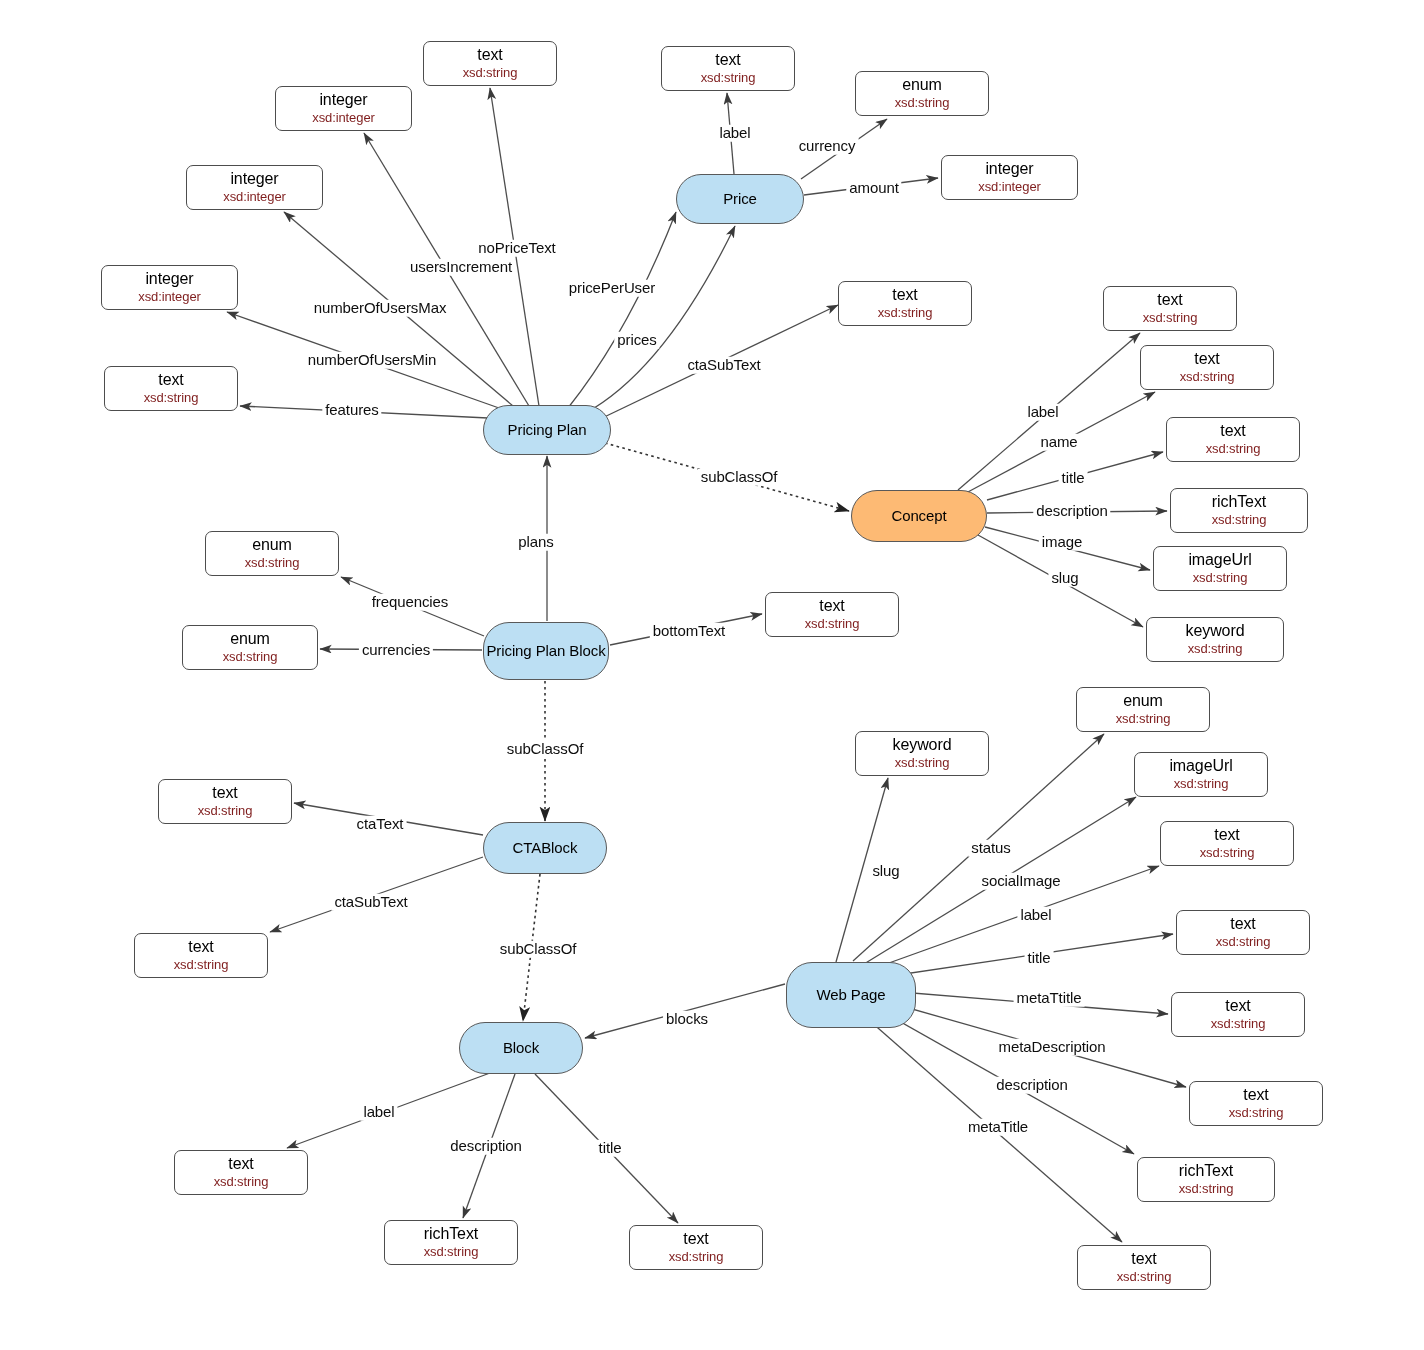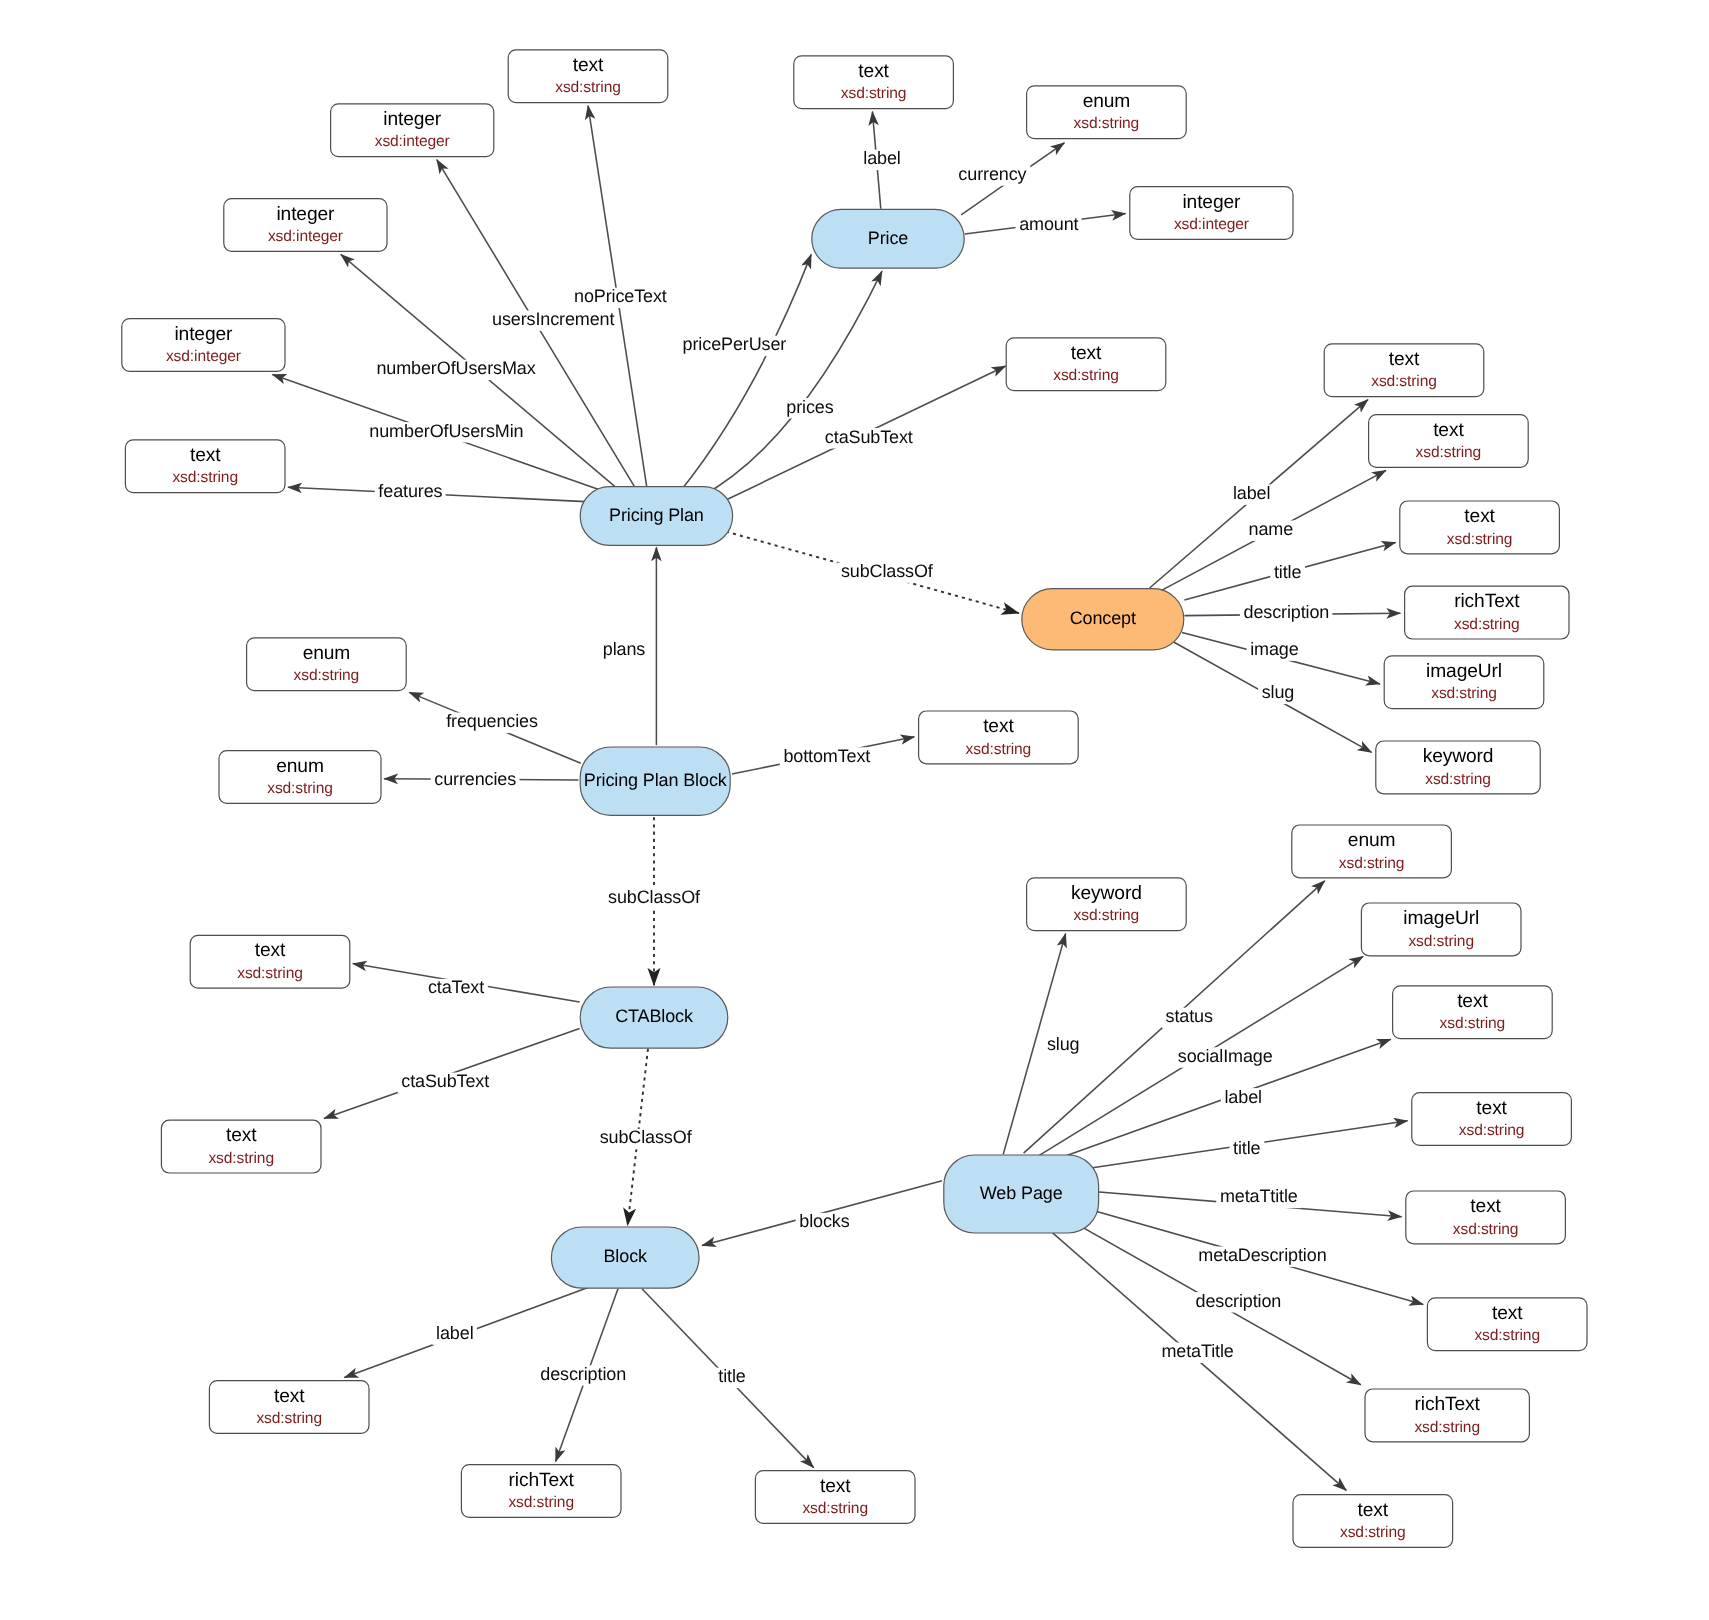--- a/index.html
+++ b/index.html
@@ -141,35 +141,35 @@
         <path d="M 884 1001 L 1186 1087" class="edge-line" marker-end="url(#arrow-solid)"></path>
         <path d="M 876 1008 L 1134 1154" class="edge-line" marker-end="url(#arrow-solid)"></path>
         <path d="M 862 1014 L 1122 1242" class="edge-line" marker-end="url(#arrow-solid)"></path>
       </g>
   </svg>
   <div id="edge-labels">
       <div class="edge-label" style="left: 517px; top: 248px;">noPriceText</div>
       <div class="edge-label" style="left: 461px; top: 267px;">usersIncrement</div>
       <div class="edge-label" style="left: 380px; top: 308px;">numberOfUsersMax</div>
       <div class="edge-label" style="left: 372px; top: 360px;">numberOfUsersMin</div>
-      <div class="edge-label" style="left: 342px; top: 410px;">features</div>
+      <div class="edge-label" style="left: 352px; top: 410px;">features</div>
       <div class="edge-label" style="left: 612px; top: 288px;">pricePerUser</div>
-      <div class="edge-label" style="left: 675px; top: 340px;">prices</div>
+      <div class="edge-label" style="left: 637px; top: 340px;">prices</div>
       <div class="edge-label" style="left: 724px; top: 365px;">ctaSubText</div>
       <div class="edge-label" style="left: 739px; top: 477px;">subClassOf</div>
       <div class="edge-label" style="left: 735px; top: 133px;">label</div>
       <div class="edge-label" style="left: 827px; top: 146px;">currency</div>
       <div class="edge-label" style="left: 874px; top: 188px;">amount</div>
       <div class="edge-label" style="left: 1043px; top: 412px;">label</div>
       <div class="edge-label" style="left: 1059px; top: 442px;">name</div>
       <div class="edge-label" style="left: 1073px; top: 478px;">title</div>
       <div class="edge-label" style="left: 1072px; top: 511px;">description</div>
       <div class="edge-label" style="left: 1062px; top: 542px;">image</div>
       <div class="edge-label" style="left: 1065px; top: 578px;">slug</div>
-      <div class="edge-label" style="left: 520px; top: 542px;">plans</div>
+      <div class="edge-label" style="left: 536px; top: 542px;">plans</div>
       <div class="edge-label" style="left: 410px; top: 602px;">frequencies</div>
       <div class="edge-label" style="left: 396px; top: 650px;">currencies</div>
       <div class="edge-label" style="left: 689px; top: 631px;">bottomText</div>
       <div class="edge-label" style="left: 545px; top: 749px;">subClassOf</div>
       <div class="edge-label" style="left: 380px; top: 824px;">ctaText</div>
       <div class="edge-label" style="left: 371px; top: 902px;">ctaSubText</div>
       <div class="edge-label" style="left: 538px; top: 949px;">subClassOf</div>
       <div class="edge-label" style="left: 379px; top: 1112px;">label</div>
       <div class="edge-label" style="left: 486px; top: 1146px;">description</div>
       <div class="edge-label" style="left: 610px; top: 1148px;">title</div>

